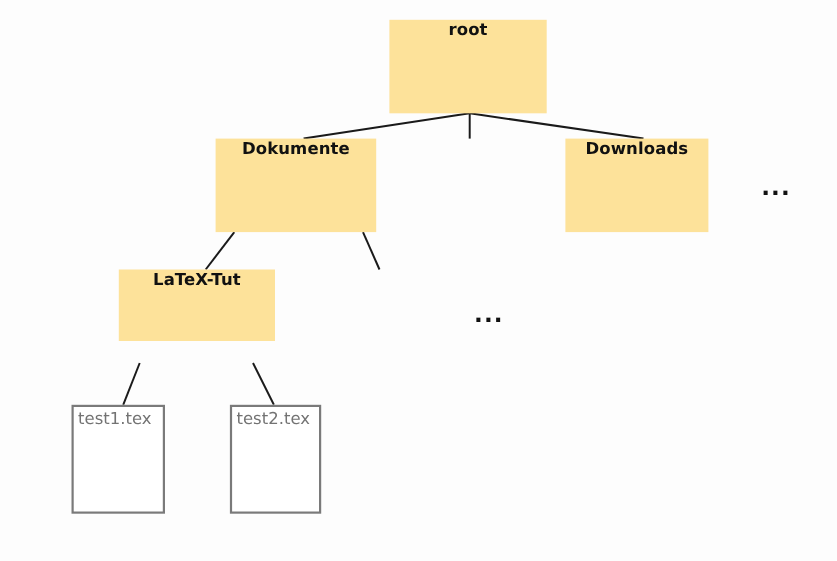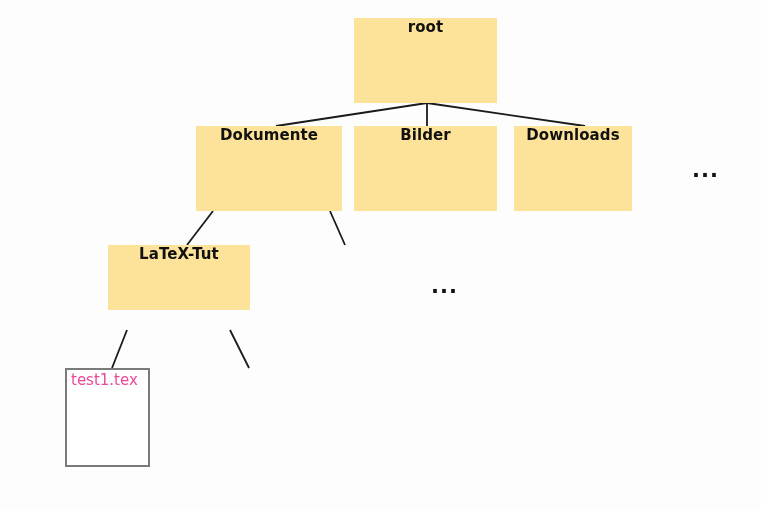--- a/index.html
+++ b/index.html
@@ -35,21 +35,21 @@
   .node.folder {
     background: #fde29a;
     color: #111111;
     font-weight: bold;
     font-size: 15px;
     letter-spacing: 0.1px;
   }
   .node.file {
     background: #ffffff;
     border: 2px solid #7a7a7a;
-    color: #ec4899;
+    color: #737373;
     font-weight: normal;
     font-size: 15px;
     align-items: flex-start;
     justify-content: flex-start;
     padding: 2px 4px 0 4px;
   }
   .node.file .label {
     line-height: 1.15;
     white-space: nowrap;
   }
@@ -75,27 +75,27 @@
       <line x1="330" y1="211" x2="345" y2="245" stroke="#1a1a1a" stroke-width="1.8"></line>
       <line x1="127" y1="330" x2="112" y2="368" stroke="#1a1a1a" stroke-width="1.8"></line>
       <line x1="230" y1="330" x2="249" y2="368" stroke="#1a1a1a" stroke-width="1.8"></line>
     </svg>
 <div class="node folder" style="left: 354px; top: 18px; width: 143px; height: 85px;">
       <span class="label">root</span>
     </div>
     <div class="node folder" style="left: 196px; top: 126px; width: 146px; height: 85px;">
       <span class="label">Dokumente</span>
     </div>
-    <div class="node folder" style="left: 354px; top: 126px; width: 143px; height: 85px;">
-      <span class="label">Bilder</span>
-    </div>
-    <div class="node folder" style="left: 514px; top: 126px; width: 118px; height: 85px;">
+    <div class="node folder" style="left: 514px; top: 126px; width: 130px; height: 85px;">
       <span class="label">Downloads</span>
     </div>
     <div class="node folder" style="left: 108px; top: 245px; width: 142px; height: 65px;">
       <span class="label">LaTeX-Tut</span>
     </div>
     <div class="node file" style="left: 65px; top: 368px; width: 85px; height: 99px;">
       <span class="label">test1.tex</span>
     </div>
+    <div class="node file" style="left: 209px; top: 368px; width: 83px; height: 99px;">
+      <span class="label">test2.tex</span>
+    </div>
     <div class="ellipsis" style="left: 692px; top: 160px;">...</div>
     <div class="ellipsis" style="left: 431px; top: 276px;">...</div>
   </div>
 
 </body></html>

